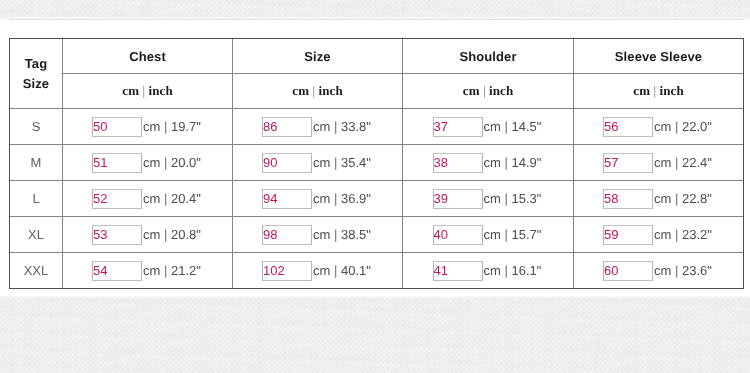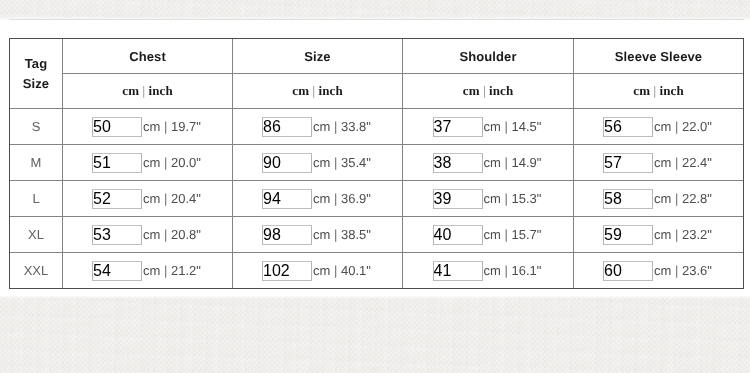--- a/index.html
+++ b/index.html
@@ -131,23 +131,23 @@
   }
   input.val {
     width: 50px;
     height: 20px;
     box-sizing: border-box;
     border: 1px solid #b4b4b4;
     border-top-color: #c2c2c2;
     border-bottom-color: #bdbdbd;
     background: #ffffff;
     font-family: "Liberation Sans", sans-serif;
-    font-size: 16px;
+    font-size: 13px;
     line-height: 18px;
-    color: #000000;
+    color: #be185d;
     padding: 0;
     margin: 0;
     border-radius: 0;
     outline: none;
     vertical-align: middle;
   }
   .unit {
     margin-left: 1px;
     font-size: 13px;
     color: #4d4d4d;

